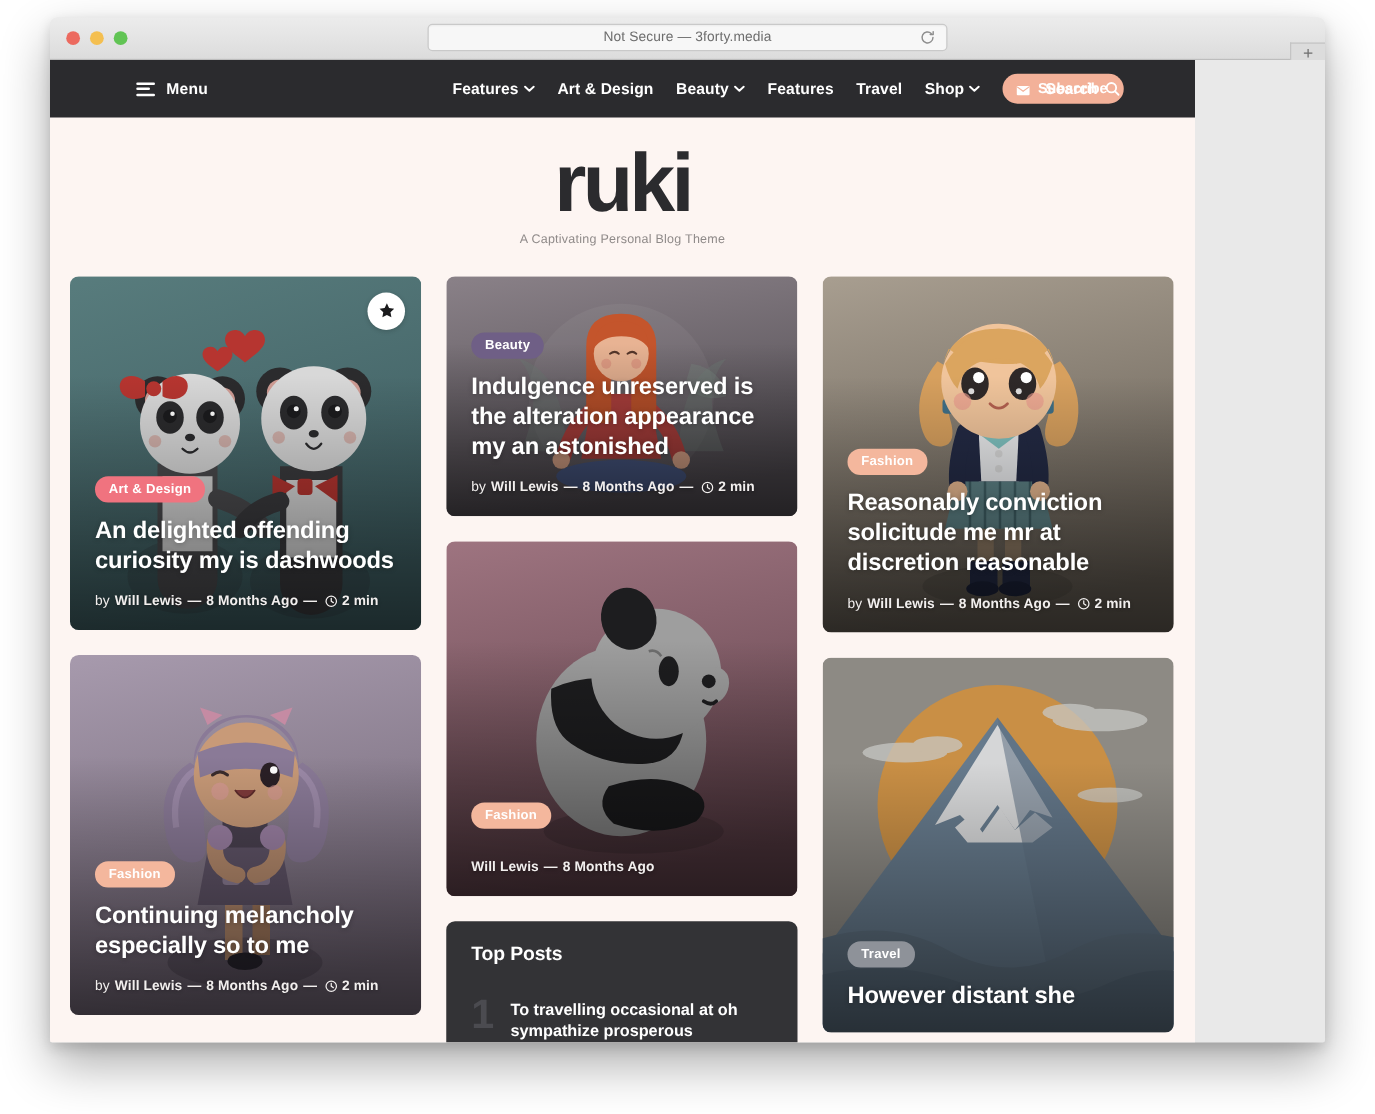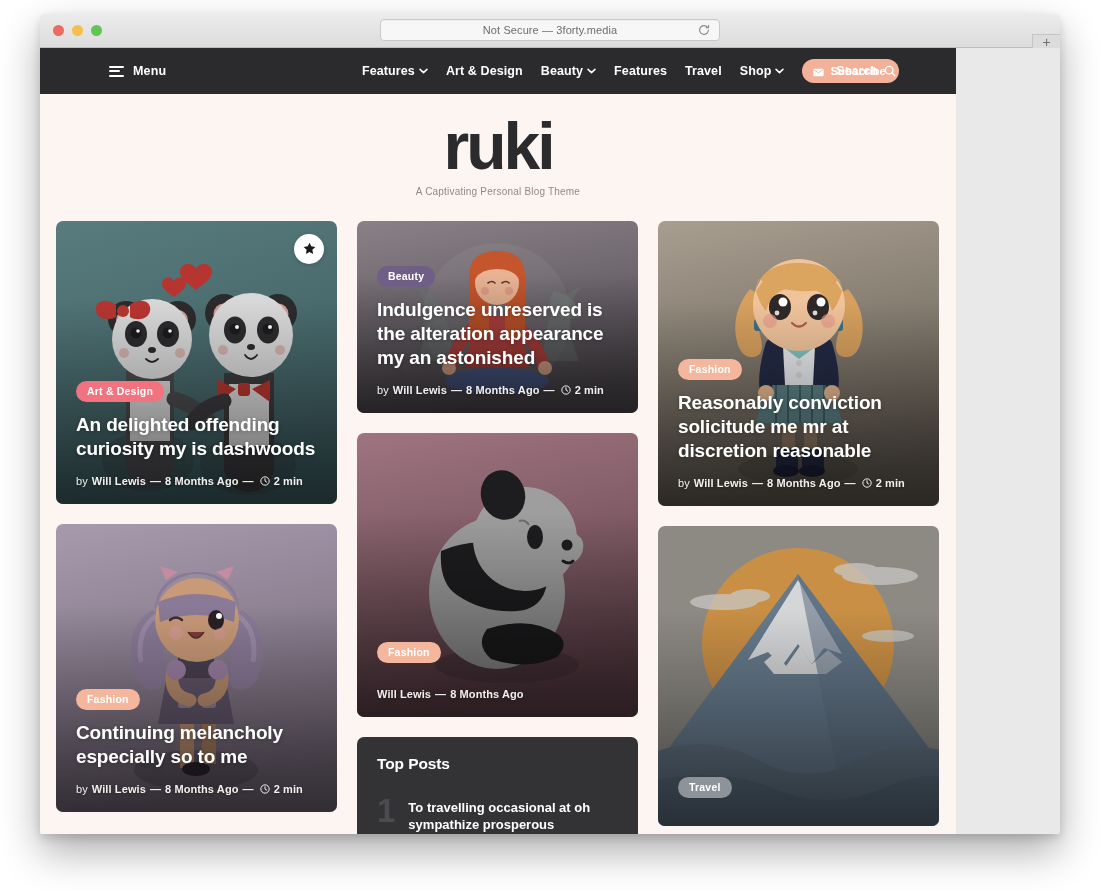--- a/index.html
+++ b/index.html
@@ -42,21 +42,21 @@
   .dot { width: 11px; height: 11px; border-radius: 50%; }
   .dot.red    { background: #ec6a5f; }
   .dot.yellow { background: #f4bf50; }
   .dot.green  { background: #61c454; }
 
   .urlbar {
     position: absolute;
     left: 50%;
     transform: translateX(-50%);
     top: 5px;
-    width: 340px;
+    width: 416px;
     height: 22px;
     background: #f7f7f7;
     border: 1px solid #c9c9c9;
     border-radius: 4px;
     display: flex;
     align-items: center;
     justify-content: center;
     box-shadow: inset 0 1px 1px rgba(0,0,0,0.04);
   }
   .urlbar-text {
@@ -789,19 +789,20 @@
                 <ellipse cx="92" cy="70" rx="20" ry="7"></ellipse>
                 <ellipse cx="222" cy="50" rx="38" ry="9"></ellipse>
                 <ellipse cx="198" cy="44" rx="22" ry="7"></ellipse>
                 <ellipse cx="230" cy="110" rx="26" ry="6"></ellipse>
               </g>
             </svg>
           </div>
           <div class="scrim"></div>
           <div class="body">
             <span class="badge" style="background:#8e9299">Travel</span>
+            <h2 class="card-title">However distant she</h2>
           </div>
         </article>
       </div>
 
     </main>
   </div>
 </div>
 
 </body></html>

